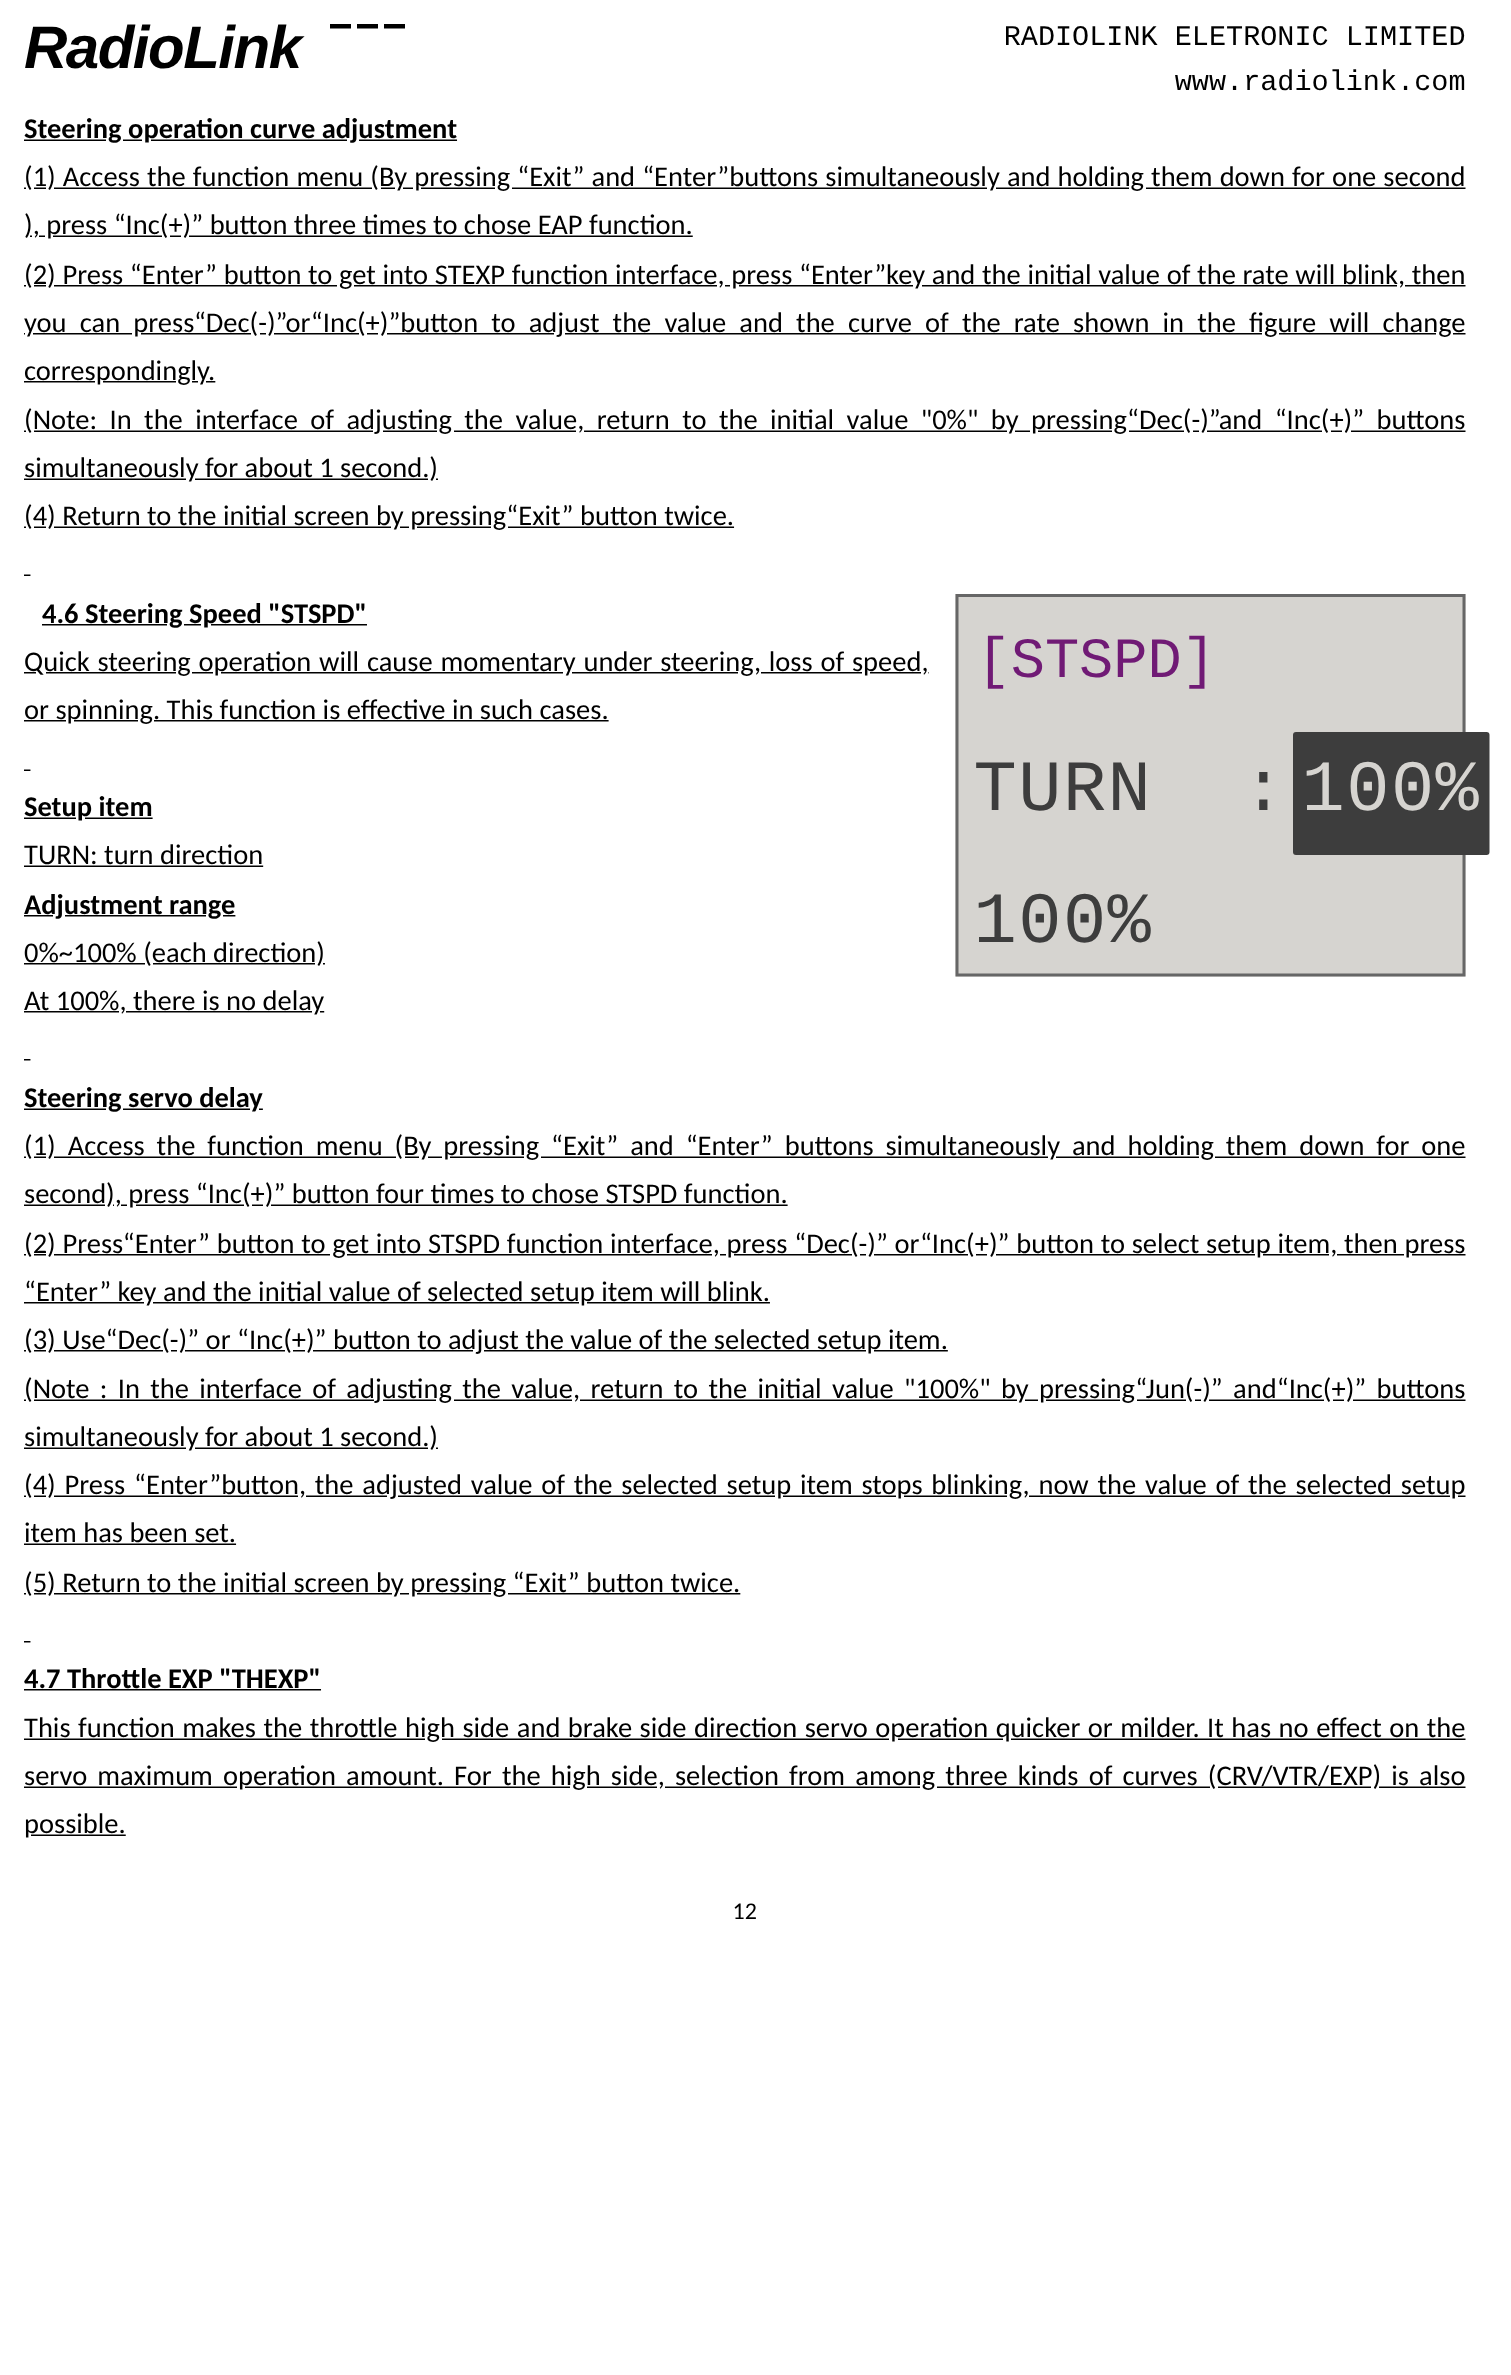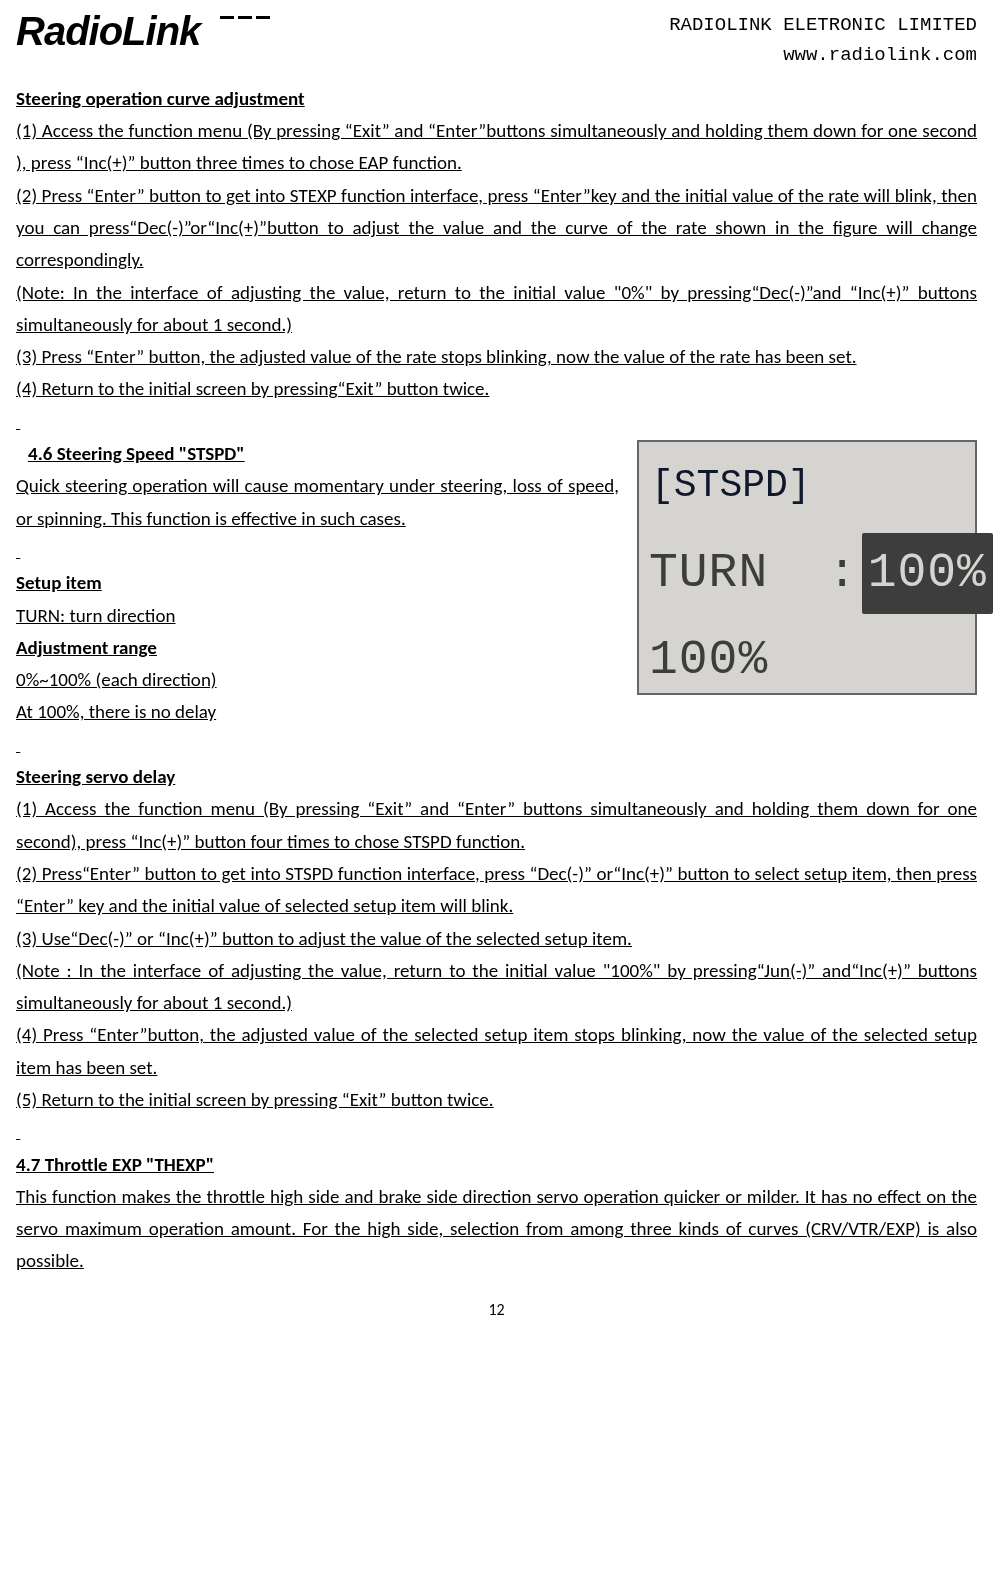--- a/index.html
+++ b/index.html
@@ -9,21 +9,20 @@
       padding: 10px 30px 10px 16px;
       width: 1007px;
       box-sizing: border-box;
       line-height: 1.7;
       font-size: 19px;
     }
     .header {
       display: flex;
       justify-content: space-between;
       align-items: flex-start;
-      margin-bottom: 12px;
     }
     .logo {
       font-family: Arial, sans-serif;
       font-size: 38px;
       font-weight: bold;
       font-style: italic;
       letter-spacing: -1px;
       display: flex;
       align-items: center;
     }
@@ -53,21 +52,21 @@
       background: #d6d4d0;
       font-family: "Courier New", monospace;
       box-sizing: border-box;
       position: relative;
     }
     .display-inner {
       padding: 12px 8px;
     }
     .screen-title {
       font-size: 38px;
-      color: #0f172a;
+      color: #701a75;
       margin-bottom: 14px;
       padding-left: 4px;
       font-weight: normal;
     }
     .screen-line {
       font-size: 48px;
       color: #3d3d3d;
       letter-spacing: 1px;
       margin-bottom: 6px;
       display: flex;
@@ -80,21 +79,21 @@
     .screen-turn-val {
       background: #3d3d3d;
       color: #d6d4d0;
       padding: 0 6px;
       margin-left: 4px;
       border-radius: 2px;
     }
     .page-num {
       text-align: center;
       font-size: 16px;
-      margin-top: 18px;
+      margin-top: 28px;
     }
     .clearfix::after {
       content: "";
       display: table;
       clear: both;
     }
   </style>
 </head>
 <body>
 
@@ -111,21 +110,20 @@
     <div>RADIOLINK ELETRONIC LIMITED</div>
     <div>www.radiolink.com</div>
   </div>
 </div>
 
 <div class="content">
   <p><span class="bold">Steering operation curve adjustment</span></p>
   <p class="justify">(1) Access the function menu (By pressing  “Exit”  and  “Enter”buttons simultaneously and holding them down for one second ), press  “Inc(+)”  button three times to chose EAP function.</p>
   <p class="justify">(2) Press  “Enter” button to get into STEXP function interface, press  “Enter”key and the initial value of the rate will blink, then you can press“Dec(-)”or“Inc(+)”button to adjust the value and the curve of the rate shown in the figure will change correspondingly.</p>
   <p class="justify">(Note: In the interface of adjusting the value, return to the initial value "0%" by pressing“Dec(-)”and “Inc(+)”  buttons simultaneously for about 1 second.)</p>
-  <p class="justify">(3) Press  “Enter”  button, the adjusted value of the rate stops blinking, now the value of the rate has been set.</p>
   <p class="justify">(4) Return to the initial screen by pressing“Exit”  button twice.</p>
 
   <p>&nbsp;</p>
 
   <div class="clearfix">
     <div class="display-box">
       <div class="display-inner">
         <div class="screen-title">[STSPD]</div>
         <div class="screen-line">
           <span class="screen-label">TURN  :</span>

